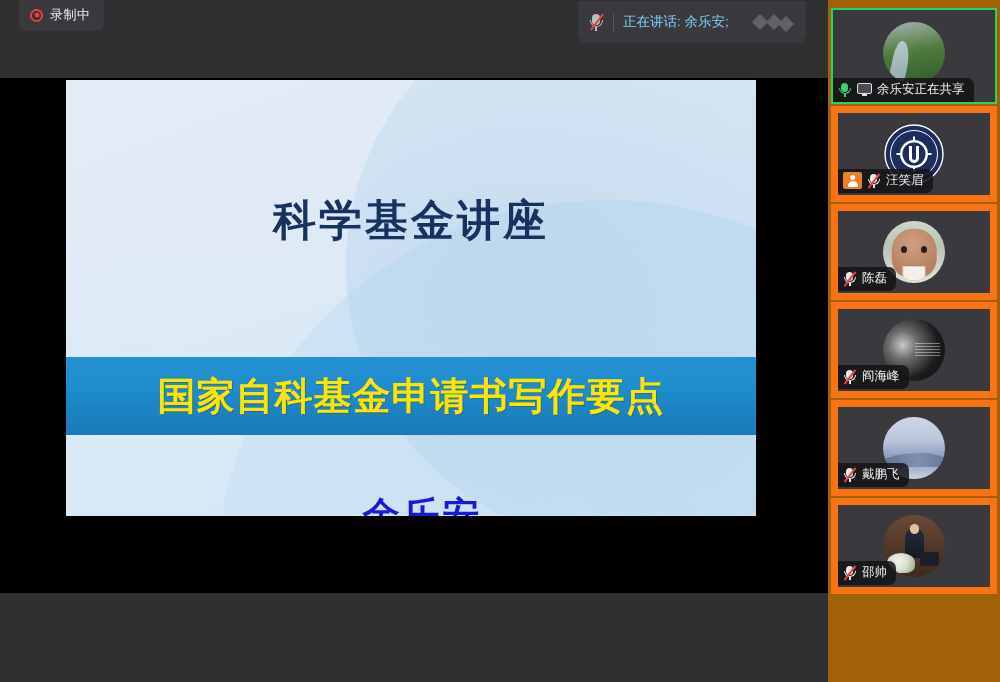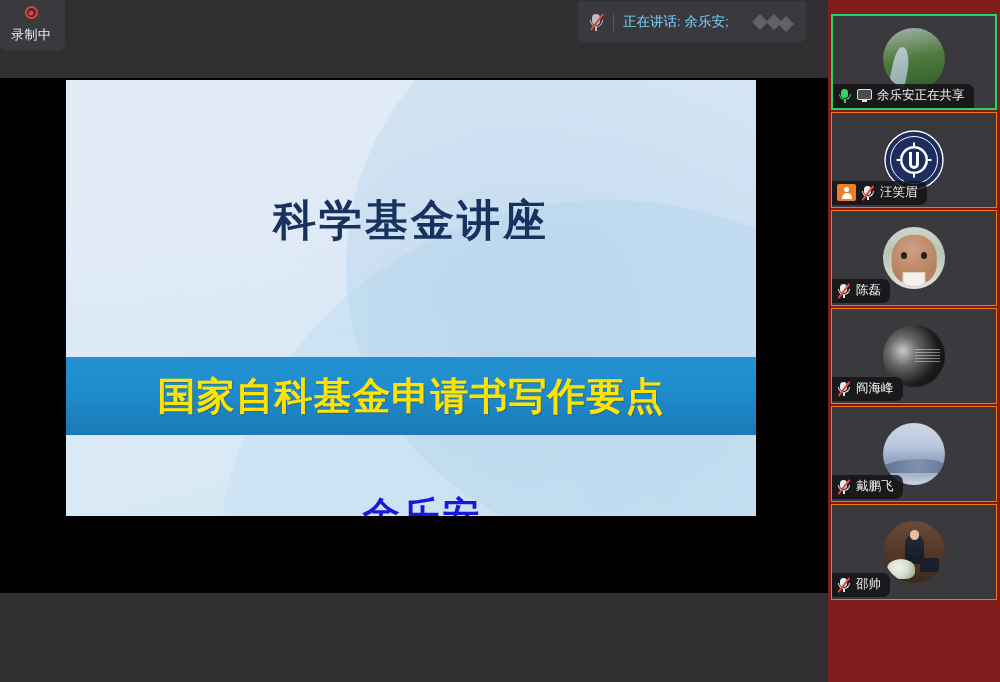--- a/index.html
+++ b/index.html
@@ -10,25 +10,24 @@
     overflow: hidden;
   }
   #app { position: relative; width: 1000px; height: 682px; background: #303033; }
 
   
   .topbar {
     position: absolute; left: 0; top: 0; width: 828px; height: 78px;
     background: #303033;
   }
   .rec-badge {
-    position: absolute; left: 0; top: 0px;
+    position: absolute; left: 19px; top: 0px;
     display: flex; align-items: center; gap: 7px;
     background: #3a3a3e; border-radius: 0 0 8px 8px;
     padding: 6px 13px 7px 11px;
-    flex-direction: column;
   }
   .rec-dot {
     width: 13px; height: 13px; border-radius: 50%;
     border: 2.5px solid #e8413c; background: #2f2f33;
     position: relative; flex: 0 0 auto;
   }
   .rec-dot::after {
     content: ""; position: absolute; left: 50%; top: 50%;
     transform: translate(-50%,-50%);
     width: 5px; height: 5px; border-radius: 50%; background: #e8413c;
@@ -113,25 +112,25 @@
     text-align: center;
     font-family: "DejaVu Serif", "Liberation Serif", serif;
     font-weight: 700; font-size: 37px; letter-spacing: 3px;
     color: #1818d8;
     padding-left: 23px;
   }
 
   
   .sidebar {
     position: absolute; left: 828px; top: 0; width: 172px; height: 682px;
-    background: #7f1d1d; padding: 14px 3px; display: flex; flex-direction: column;
+    background: #a16207; padding: 8px 3px; display: flex; flex-direction: column;
   }
   .tile {
     position: relative; height: 96px; margin-bottom: 2px;
-    background: #3a3a3e; border: 1px solid #f97316;
+    background: #3a3a3e; border: 7px solid #f97316;
     display: flex; align-items: center; justify-content: center;
     flex: 0 0 auto; overflow: hidden;
   }
   .tile.active { border: 2px solid #25d366; }
   .avatar {
     width: 62px; height: 62px; border-radius: 50%; overflow: hidden;
     position: relative; flex: 0 0 auto;
   }
   .tile.active .avatar { margin-top: -6px; }
 

